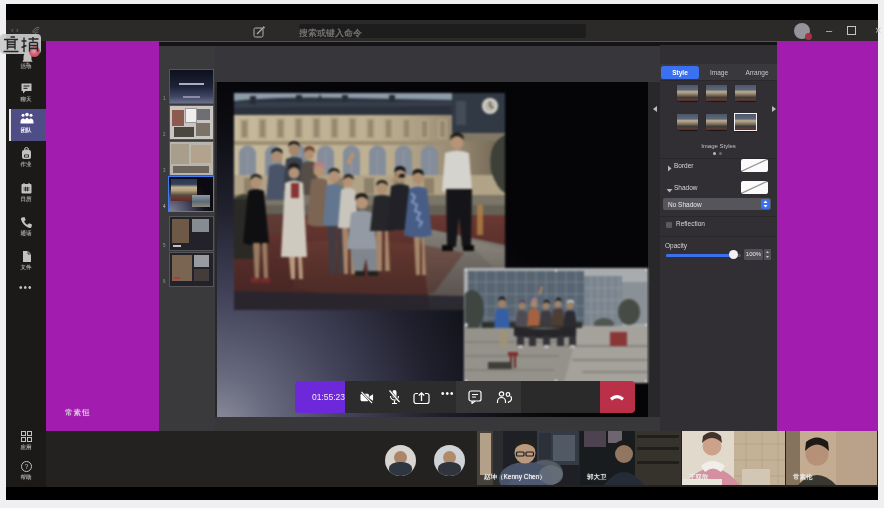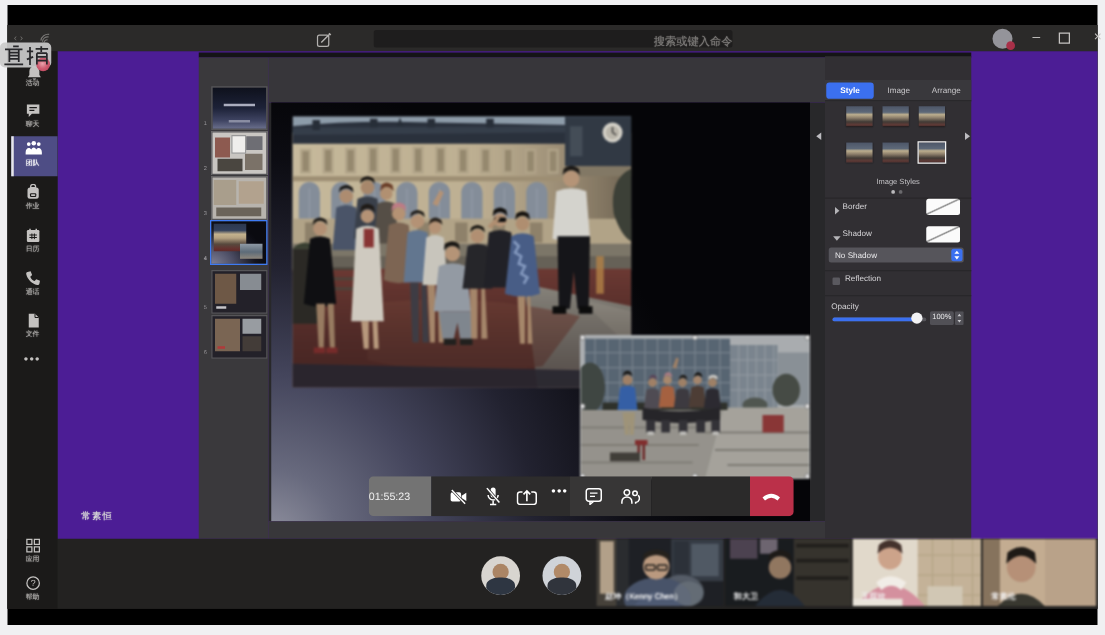--- a/index.html
+++ b/index.html
@@ -3,21 +3,21 @@
 <meta charset="utf-8">
 <style>
   html,body{margin:0;padding:0;}
   body{width:884px;height:508px;background:#f0f0f2;font-family:"Liberation Sans",sans-serif;overflow:hidden;position:relative;}
   .abs{position:absolute;}
   .cjk{text-shadow:0 0 1px currentColor;}
   #frame{left:6px;top:4px;width:872px;height:496px;background:#000;}
   #win{left:0px;top:16px;width:872px;height:467px;background:#232221;filter:blur(0.4px);}
   #titlebar{left:0;top:0;width:872px;height:21px;background:#2b2a29;}
   #rail{left:0;top:21px;width:40px;height:446px;background:#1b1a19;z-index:2;}
-  #stage{left:40px;top:21px;width:832px;height:391px;background:#4c1d95;}
+  #stage{left:40px;top:21px;width:832px;height:391px;background:#a21caf;}
   #share{left:113px;top:1px;width:618px;height:389px;}
   .lbl{color:#aaa8a6;font-size:5.5px;text-align:center;width:100%;}
   .sw{width:21px;height:16px;background:linear-gradient(180deg,#4d5668 0%,#5d6878 30%,#bcae8e 42%,#8d7f6b 58%,#413a35 78%,#5e3a36 92%,#4a2e2c 100%);box-shadow:0 0.5px 1px rgba(0,0,0,.5);filter:blur(0.4px);}
   .swatch{width:27px;height:13px;border-radius:2px;background:linear-gradient(155deg,#fbfbfb 44%,#8a8a8a 49%,#fbfbfb 54%);}
   .vtile{top:411px;height:54px;overflow:hidden;filter:blur(0.7px) saturate(0.82);}
   .vlabel{position:absolute;left:7px;bottom:3px;color:#f0f0f0;font-size:6.5px;white-space:nowrap;}
 </style>
 </head>
 <body>
 <div class="abs" id="frame">
@@ -30,21 +30,21 @@
             <path d="M2 9 a7 7 0 0 1 8-6"></path>
             <path d="M3.5 10 a5 5 0 0 1 6-4.5"></path>
             <path d="M5 11 a3 3 0 0 1 3.5-2.7"></path>
           </g>
         </svg>
     <svg class="abs" style="left:247px;top:6px;" width="13" height="12" viewBox="0 0 13 12">
           <rect x="1" y="2" width="9" height="9" rx="1.5" fill="none" stroke="#b3b1af" stroke-width="1"></rect>
           <path d="M4 8 L11 1 M10.2 0.6 l1.4 1.4" stroke="#b3b1af" stroke-width="1.2" fill="none"></path>
         </svg>
     <div class="abs" style="left:293px;top:4px;width:287px;height:14px;background:#1e1d1d;border-radius:2px;"></div>
-    <div class="abs cjk" style="left:293px;top:6.5px;width:287px;text-align:right;color:#787674;font-size:9px;">搜索或键入命令</div>
+    <div class="abs cjk" style="left:293px;top:6.5px;width:287px;text-align:left;color:#787674;font-size:9px;">搜索或键入命令</div>
     <div class="abs" style="left:788px;top:3px;width:16px;height:16px;border-radius:50%;background:#94949a;"></div>
     <div class="abs" style="left:799px;top:13px;width:7px;height:7px;border-radius:50%;background:#a83048;"></div>
     <div class="abs" style="left:820px;top:4px;color:#c6c4c2;font-size:11px;">–</div>
     <div class="abs" style="left:841px;top:6px;width:7px;height:7px;border:1px solid #c6c4c2;"></div>
     <div class="abs" style="left:869px;top:4px;color:#c6c4c2;font-size:11px;">×</div>
   </div>
 
   <div class="abs" id="rail">
 
     <svg class="abs" style="left:15px;top:11px;" width="13" height="13" viewBox="0 0 13 13">
@@ -529,21 +529,21 @@
           <rect x="50" y="0" width="41" height="54" fill="#bda183"></rect>
           <rect x="0" y="0" width="14" height="54" fill="#8a7258"></rect>
           <circle cx="31" cy="23" r="11.5" fill="#bd8f70"></circle>
           <path d="M19 20 q12-13 24 0 l-1-9 q-11-9 -22 0 z" fill="#1f1a15"></path>
           <path d="M12 54 q19-20 38 0 z" fill="#39382e"></path>
         </svg>
     <div class="vlabel cjk">常素伦</div>
   </div>
 
   <div class="abs" id="controlbar" style="left:289px;top:361px;width:340px;height:32px;border-radius:4px;overflow:hidden;">
-    <div class="abs" style="left:0;top:0;width:50px;height:32px;background:#737373;color:#efefef;font-size:8.5px;line-height:32px;text-align:left;">01:55:23</div>
+    <div class="abs" style="left:0;top:0;width:50px;height:32px;background:#6d28d9;color:#efefef;font-size:8.5px;line-height:32px;text-align:right;">01:55:23</div>
     <div class="abs" style="left:50px;top:0;width:111px;height:32px;background:#2d2c2c;"></div>
     <div class="abs" style="left:161px;top:0;width:65px;height:32px;background:#373636;"></div>
     <div class="abs" style="left:226px;top:0;width:79px;height:32px;background:#2b2a2a;"></div>
     <div class="abs" style="left:305px;top:0;width:35px;height:32px;background:#bb3049;"></div>
 
     <svg class="abs" style="left:65px;top:10px;" width="14" height="13" viewBox="0 0 15 14">
           <rect x="0.5" y="3" width="9" height="8" rx="1.5" fill="#fff"></rect>
           <path d="M10 6 l4-2.5 v7 L10 8 z" fill="#fff"></path>
           <path d="M1.5 1 L13 13" stroke="#2f2e2e" stroke-width="2.4"></path>
           <path d="M1.5 1 L13 13" stroke="#fff" stroke-width="1.2"></path>

